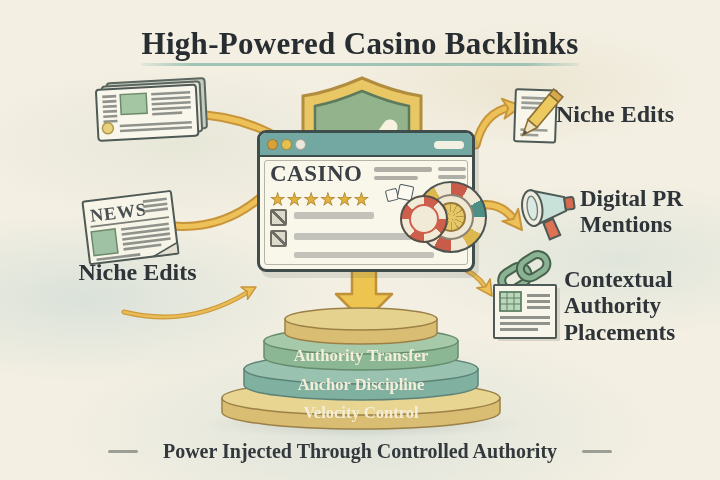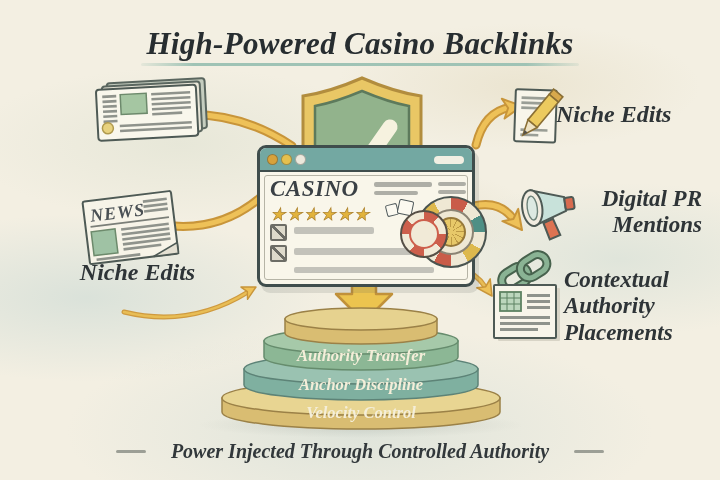--- a/index.html
+++ b/index.html
@@ -7,40 +7,39 @@
     position:relative;width:720px;height:480px;overflow:hidden;
     font-family:"Liberation Serif","DejaVu Serif",serif;color:#2e3437;
     background:
       radial-gradient(ellipse 340px 120px at 12% 62%, rgba(166,198,200,.32), transparent 70%),
       radial-gradient(ellipse 300px 110px at 86% 54%, rgba(168,200,198,.26), transparent 70%),
       radial-gradient(ellipse 420px 150px at 50% 90%, rgba(176,202,202,.30), transparent 70%),
       radial-gradient(ellipse 260px 90px at 72% 18%, rgba(221,210,178,.35), transparent 70%),
       radial-gradient(ellipse 300px 110px at 25% 30%, rgba(203,213,194,.30), transparent 70%),
       radial-gradient(ellipse 200px 70px at 55% 45%, rgba(214,206,178,.30), transparent 70%),
       #f3efe2;
-    font-style: italic;
   }
   .abs{position:absolute;}
   
   .title{left:0;top:26px;width:100%;text-align:center;font-size:31px;font-weight:700;letter-spacing:.3px;color:#272d30;}
   .title-underline{left:141px;top:63px;width:438px;height:3px;border-radius:2px;
     background:linear-gradient(90deg, rgba(148,186,170,.15), #9fc3b5 12%, #9fc3b5 88%, rgba(148,186,170,.15));}
   
   .lbl{font-weight:700;color:#2e3437;}
   .lbl-editorial{left:30px;top:139px;width:185px;text-align:center;font-size:24px;}
   .lbl-niche-left{left:55px;top:259px;width:165px;text-align:center;font-size:24px;}
   .lbl-niche-right{left:556px;top:101px;width:140px;font-size:24px;}
-  .lbl-digital{left:580px;top:186px;width:122px;text-align:right;font-size:23px;line-height:1.12;}
+  .lbl-digital{left:580px;top:186px;width:122px;text-align:left;font-size:23px;line-height:1.12;}
   .lbl-contextual{left:564px;top:267px;width:150px;font-size:23px;line-height:1.15;}
   
   .caption-row{left:0;top:440px;width:100%;display:flex;justify-content:center;align-items:center;gap:25px;}
   .caption-dash{width:30px;height:2.5px;background:#80847c;opacity:.75;border-radius:2px;}
   .caption{font-size:20px;font-weight:700;color:#32383b;}
   
-  .browser{left:257px;top:145px;width:212px;height:136px;background:#f9f6ea;border:3px solid #3f4d4c;
+  .browser{left:257px;top:130px;width:212px;height:136px;background:#f9f6ea;border:3px solid #3f4d4c;
     border-radius:9px;z-index:3;box-shadow:4px 6px 0 rgba(90,95,85,.15);}
   .b-bar{position:absolute;left:0;top:0;right:0;height:22px;background:#73a8a2;border-bottom:2px solid #3f4d4c;
     border-radius:6px 6px 0 0;}
   .b-dot{position:absolute;top:6px;width:9px;height:9px;border-radius:50%;border:1px solid rgba(40,50,45,.35);}
   .b-dot1{left:7px;background:#d8a23b;}
   .b-dot2{left:21px;background:#e5c04e;}
   .b-dot3{left:35px;background:#ece8dc;}
   .b-pill{position:absolute;right:8px;top:8px;width:30px;height:8px;border-radius:4px;background:#f2efe3;}
   .b-content{position:absolute;left:0;top:24px;right:0;bottom:0;}
   .b-frame{position:absolute;left:4px;top:3px;right:4px;bottom:4px;border:1.5px solid #b6b4a6;border-radius:3px;}

